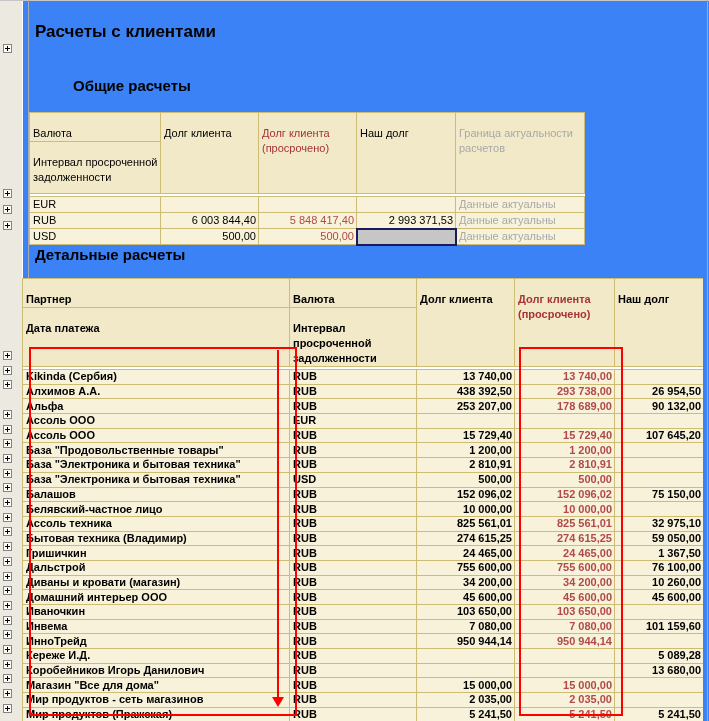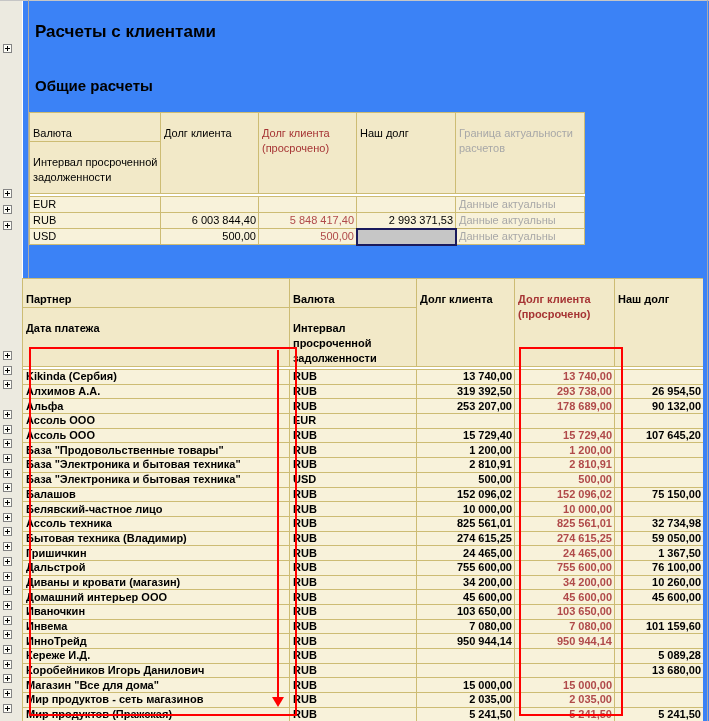--- a/index.html
+++ b/index.html
@@ -12,21 +12,21 @@
   body{font-family:"Liberation Sans","DejaVu Sans",sans-serif;background:#fff;}
   #canvas{position:relative;width:709px;height:721px;overflow:hidden;background:#3b82f6;}
 
   .top-line{position:absolute;left:0;top:0;width:709px;height:1px;background:#C6C6C6;}
   .gutter{position:absolute;left:0;top:1px;width:22px;height:720px;background:var(--gutter-bg);border-right:1px solid #FFFFFF;}
   .v-edge-left{position:absolute;left:28px;top:0;width:1px;height:721px;background:var(--edge-line);}
   .v-edge-right{position:absolute;left:707px;top:0;width:1px;height:721px;background:var(--edge-line);}
 
   .report-title{position:absolute;left:35px;top:22px;font-size:17px;font-weight:bold;color:#000;white-space:nowrap;}
   .section-title{position:absolute;left:35px;font-size:15px;font-weight:bold;color:#000;white-space:nowrap;}
-  .section-title.s1{top:77px;}
+  .section-title.s1{top:77px;margin-left:38px;}
   .section-title.s2{top:246px;}
 
   table.grid{position:absolute;border-collapse:separate;border-spacing:0;table-layout:fixed;
              border-top:1px solid var(--grid);border-left:1px solid var(--grid);}
   table.grid td{box-sizing:border-box;border-right:1px solid var(--grid);border-bottom:1px solid var(--grid);
                 font-size:11px;color:#000;padding:0 2px 0 3px;overflow:hidden;white-space:nowrap;vertical-align:middle;
                 background:var(--cell-bg);line-height:13px;}
   table.grid td.hdr{background:var(--header-bg);vertical-align:top;padding-top:13px;line-height:15px;white-space:normal;}
   table.grid td.num{text-align:right;padding-right:2px;}
   table.grid td.red-hdr{color:var(--red-text);}
@@ -59,20 +59,21 @@
 <body>
 
 <div id="canvas">
   <div class="top-line"></div>
   <div class="gutter"></div>
   <div class="v-edge-left"></div>
   <div class="v-edge-right"></div>
 
   <div class="report-title">Расчеты с клиентами</div>
   <div class="section-title s1">Общие расчеты</div>
+  <div class="section-title s2">Детальные расчеты</div>
 
   <table class="grid" id="summary-table">
     <colgroup>
         <col style="width:131px">
         <col style="width:98px">
         <col style="width:98px">
         <col style="width:99px">
         <col style="width:129px">
       </colgroup>
     <tbody>
@@ -143,21 +144,21 @@
         <tr class="data">
           <td>Kikinda (Сербия)</td>
           <td>RUB</td>
           <td class="num">13 740,00</td>
           <td class="num red-val">13 740,00</td>
           <td class="num last-col"></td>
         </tr>
         <tr class="data">
           <td>Алхимов А.А.</td>
           <td>RUB</td>
-          <td class="num">319 392,50</td>
+          <td class="num">438 392,50</td>
           <td class="num red-val">293 738,00</td>
           <td class="num last-col">26 954,50</td>
         </tr>
         <tr class="data">
           <td>Альфа</td>
           <td>RUB</td>
           <td class="num">253 207,00</td>
           <td class="num red-val">178 689,00</td>
           <td class="num last-col">90 132,00</td>
         </tr>
@@ -208,21 +209,21 @@
           <td>RUB</td>
           <td class="num">10 000,00</td>
           <td class="num red-val">10 000,00</td>
           <td class="num last-col"></td>
         </tr>
         <tr class="data">
           <td>Ассоль техника</td>
           <td>RUB</td>
           <td class="num">825 561,01</td>
           <td class="num red-val">825 561,01</td>
-          <td class="num last-col">32 734,98</td>
+          <td class="num last-col">32 975,10</td>
         </tr>
         <tr class="data">
           <td>Бытовая техника (Владимир)</td>
           <td>RUB</td>
           <td class="num">274 615,25</td>
           <td class="num red-val">274 615,25</td>
           <td class="num last-col">59 050,00</td>
         </tr>
         <tr class="data">
           <td>Гришичкин</td>

